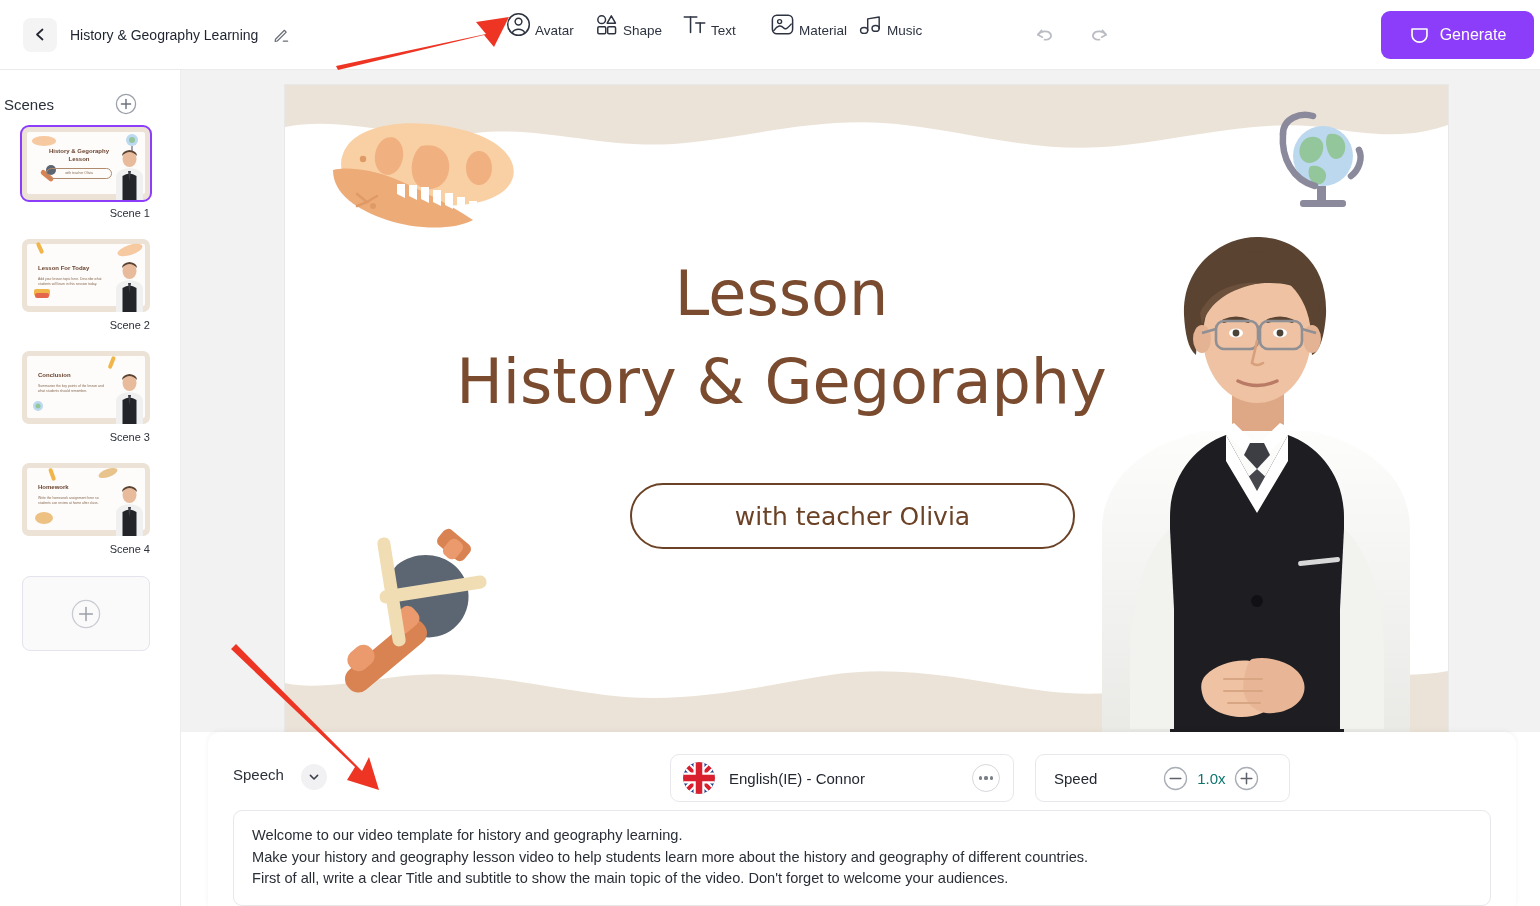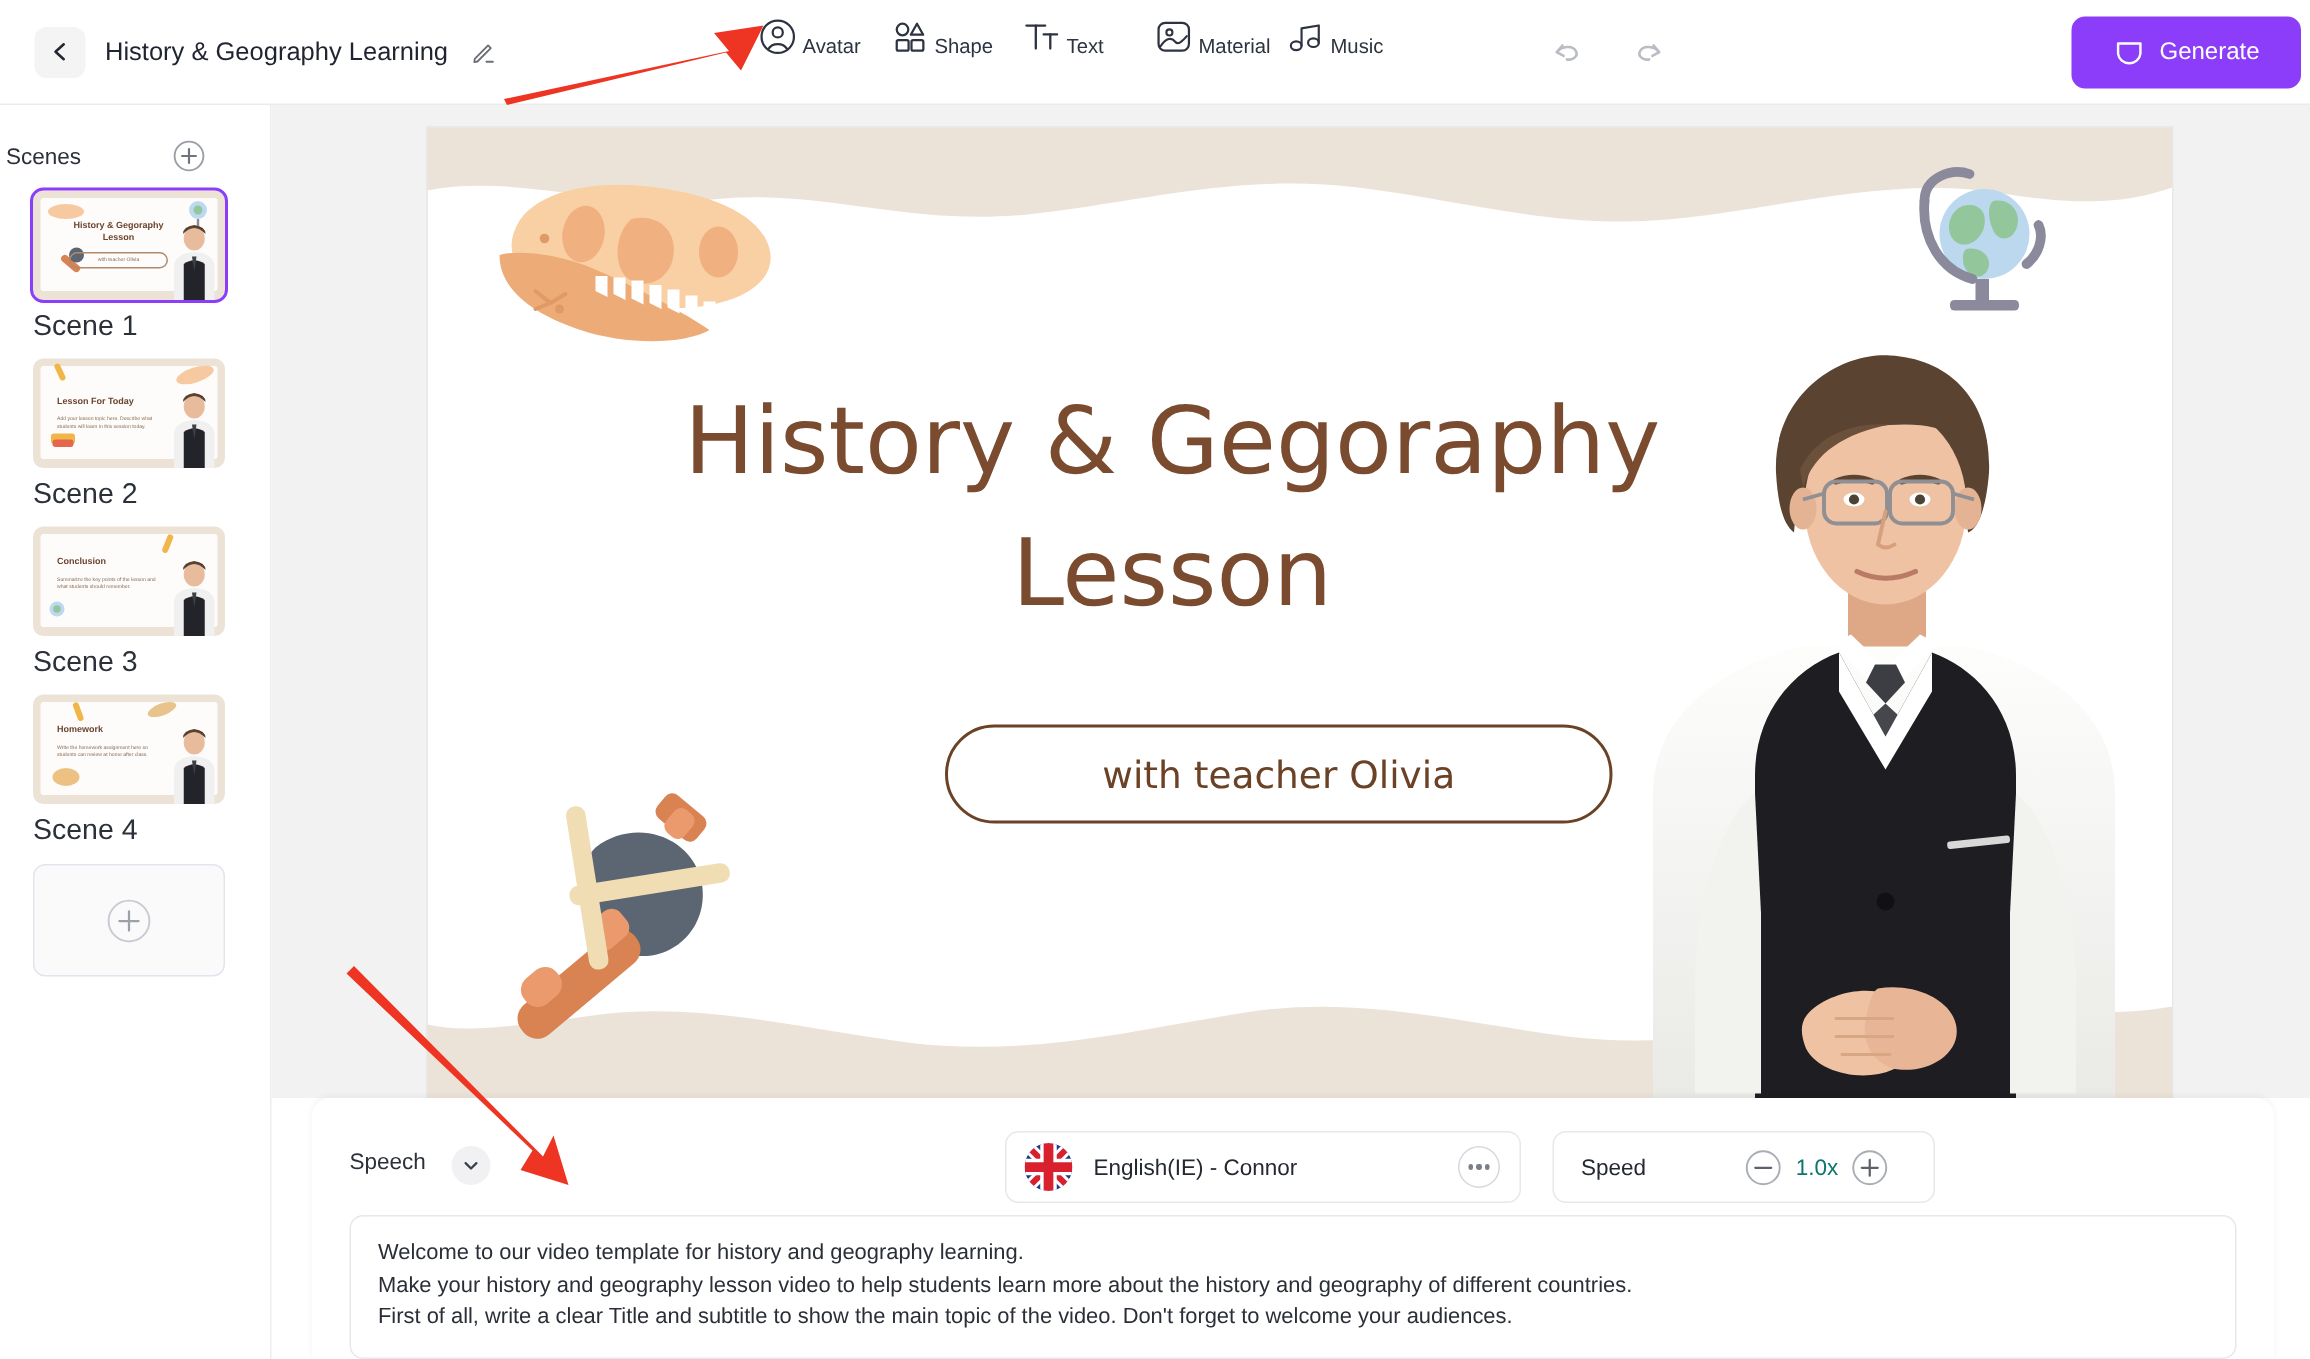--- a/index.html
+++ b/index.html
@@ -16,21 +16,21 @@
     position: absolute; left: 0; top: 0; width: 1540px; height: 70px;
     background: #ffffff; border-bottom: 1px solid #ebebeb;
     display: flex; align-items: center;
   }
   .back-btn {
     width: 34px; height: 34px; margin-left: 23px; border-radius: 8px;
     background: #f4f4f5; display: flex; align-items: center; justify-content: center;
     cursor: pointer;
   }
   .project-title {
-    margin-left: 13px; font-size: 17px; color: #1f2430; white-space: nowrap;
+    margin-left: 13px; font-size: 14px; color: #1f2430; white-space: nowrap;
   }
   .edit-pencil { margin-left: 14px; display: flex; align-items: center; cursor: pointer; }
 
   .tools { position: absolute; left: 505px; top: 6px; display: flex; gap: 0px; }
   .tool {
     width: 88px; display: flex; flex-direction: row; align-items: flex-end;
     gap: 3px; cursor: pointer; padding-top: 5px;
   }
   .tool .tlabel { font-size: 13.5px; color: #2d3340; }
 
@@ -62,21 +62,21 @@
   .scenes-head .lbl { font-size: 15px; color: #2a2f3a; }
   .add-round { width: 22px; height: 22px; cursor: pointer; }
 
   .scene { position: absolute; left: 22px; width: 128px; }
   .thumb {
     width: 128px; height: 73px; border-radius: 7px; overflow: hidden;
     position: relative; background: #ece2d6; cursor: pointer;
   }
   .thumb.sel { outline: 2.5px solid #8b3dfa; outline-offset: 0px; border-radius: 7px; }
   .scene-name {
-    text-align: left; font-size: 19px; color: #2b3039; margin-top: 7px;
+    text-align: right; font-size: 11px; color: #2b3039; margin-top: 7px;
   }
   .add-scene {
     position: absolute; left: 22px; top: 506px; width: 128px; height: 75px;
     border: 1px solid #e3e4ee; border-radius: 8px; background: #fafafb;
     display: flex; align-items: center; justify-content: center; cursor: pointer;
   }
 
   
   .mini-paper {
     position: absolute; left: 5px; top: 5px; right: 5px; bottom: 6px;
@@ -436,22 +436,22 @@
       <rect x="118" y="14" width="16" height="20" rx="6" fill="#ea9a6c" transform="rotate(40 126 24)"></rect>
       <path d="M70 40 C96 20 132 32 140 60 C148 90 124 116 96 112 C66 108 48 62 70 40 Z" fill="#5b6672"></path>
       <rect x="10" y="118" width="98" height="26" rx="12" fill="#d98352" transform="rotate(-40 59 131)"></rect>
       <rect x="20" y="122" width="28" height="22" rx="10" fill="#ea9a6c" transform="rotate(-40 34 133)"></rect>
       <rect x="64" y="84" width="28" height="22" rx="8" fill="#ea9a6c" transform="rotate(-40 78 95)"></rect>
       <rect x="58" y="12" width="13" height="110" rx="6" fill="#f0ddb4" transform="rotate(-9 64 67)"></rect>
       <rect x="52" y="58" width="108" height="13" rx="6" fill="#f0ddb4" transform="rotate(-9 106 64)"></rect>
     </svg>
 
     <div class="slide-title">
+      <div>Lesson</div>
       <div>History &amp; Gegoraphy</div>
-      <div>Lesson</div>
     </div>
 
     <div class="subtitle-pill">
       <span>with teacher Olivia</span>
     </div>
 
     <svg class="avatar-person" viewBox="0 0 360 510">
       <defs>
         <linearGradient id="shirtg" x1="0" y1="0" x2="0" y2="1">
           <stop offset="0%" stop-color="#fdfdfc"></stop>

